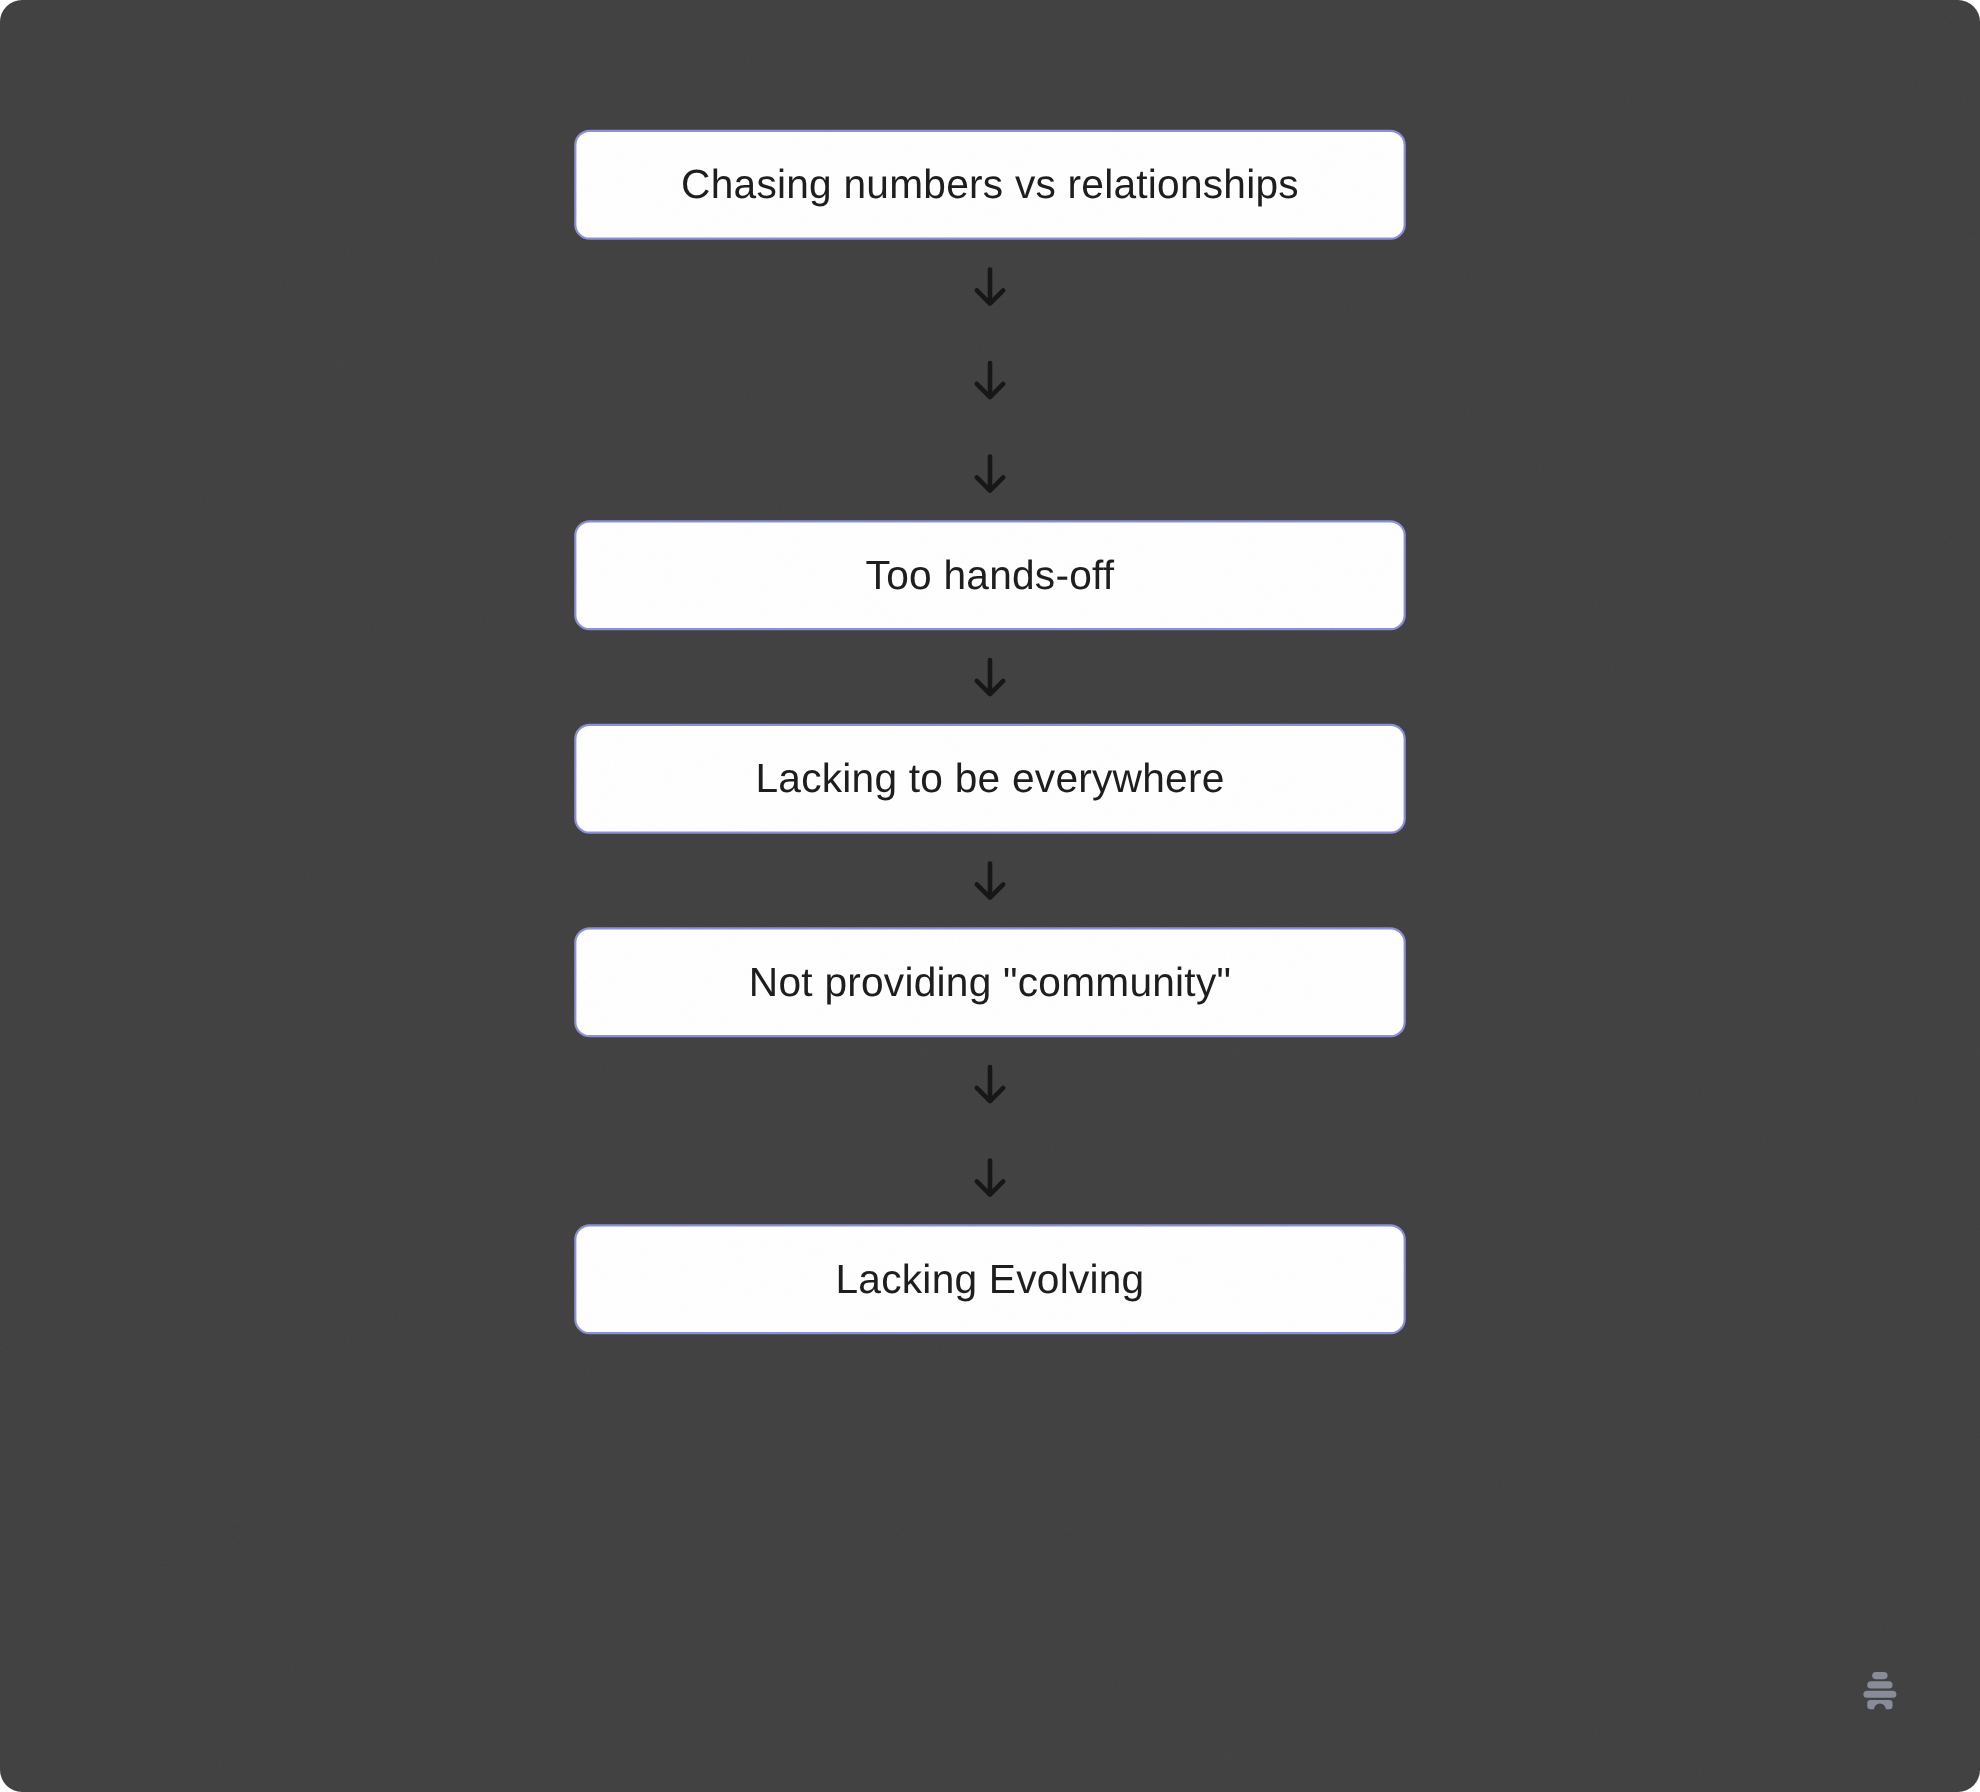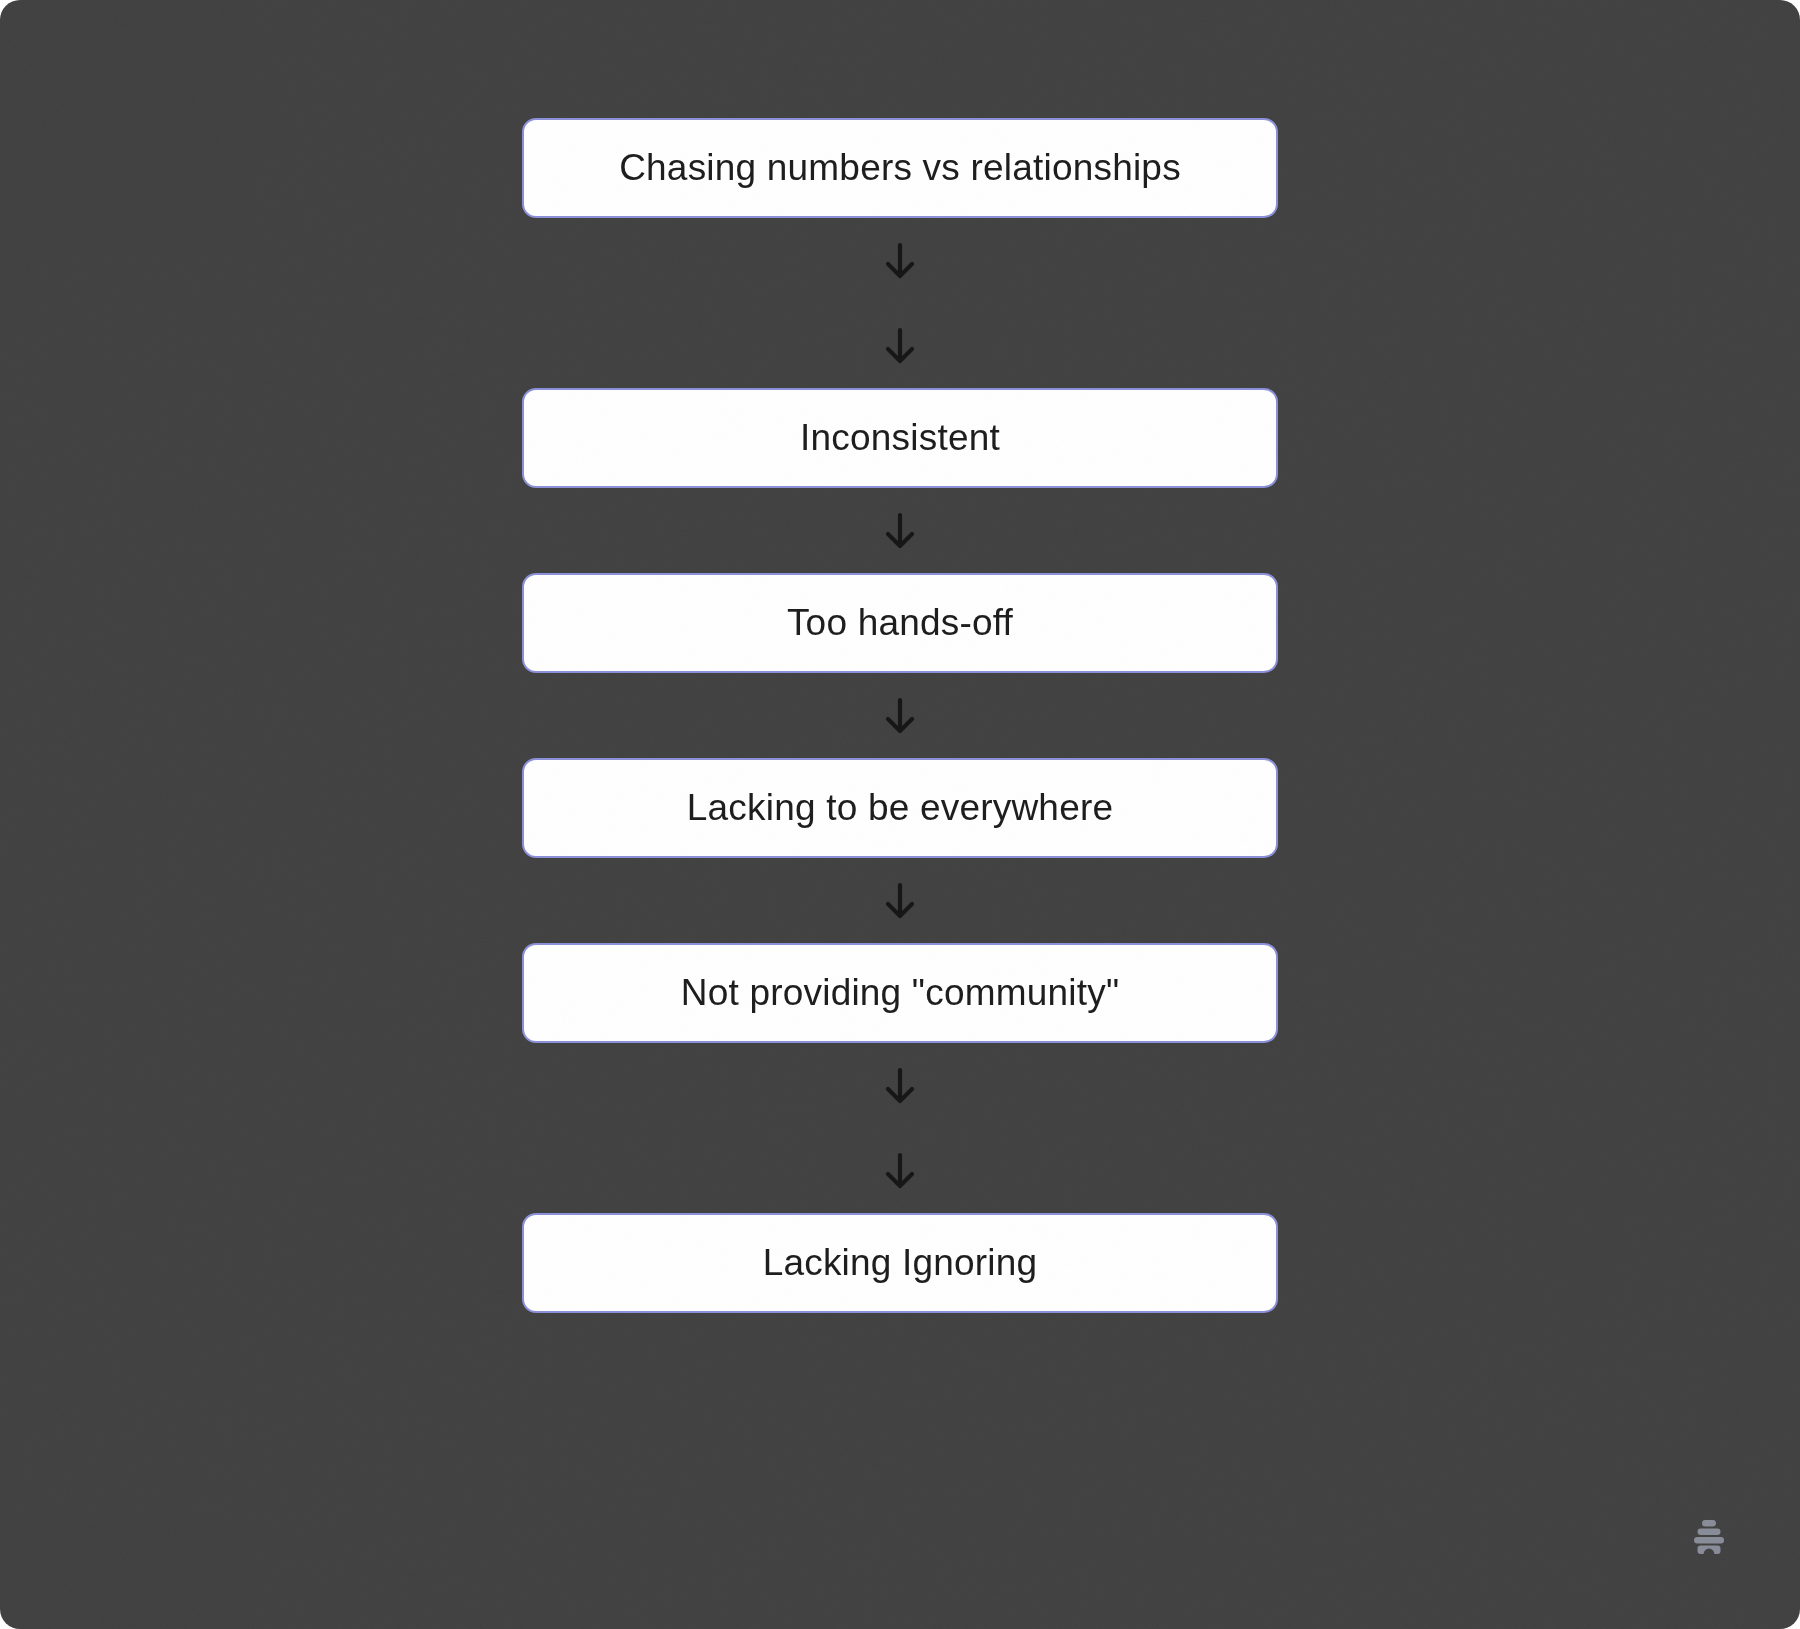--- a/index.html
+++ b/index.html
@@ -95,23 +95,20 @@
       </svg>
     </div>
 
     <div class="arrow-row">
       <svg class="down-arrow" viewBox="0 0 44 44">
         <line x1="22" y1="6" x2="22" y2="36"></line>
         <polyline points="10,25 22,37 34,25"></polyline>
       </svg>
     </div>
 
-    <div class="flow-step">
-      <span class="flow-step-label">Inconsistent</span>
-    </div>
     <div class="arrow-row">
       <svg class="down-arrow" viewBox="0 0 44 44">
         <line x1="22" y1="6" x2="22" y2="36"></line>
         <polyline points="10,25 22,37 34,25"></polyline>
       </svg>
     </div>
 
     <div class="flow-step">
       <span class="flow-step-label">Too hands-off</span>
     </div>
@@ -143,21 +140,21 @@
     </div>
 
     <div class="arrow-row">
       <svg class="down-arrow" viewBox="0 0 44 44">
         <line x1="22" y1="6" x2="22" y2="36"></line>
         <polyline points="10,25 22,37 34,25"></polyline>
       </svg>
     </div>
 
     <div class="flow-step">
-      <span class="flow-step-label">Lacking Ignoring</span>
+      <span class="flow-step-label">Lacking Evolving</span>
     </div>
 
   </div>
 
   <div class="watermark">
     <svg viewBox="0 0 32 34" fill="#888b98">
       <rect x="9" y="0" width="14" height="6.5" rx="3.25"></rect>
       <rect x="4.5" y="8.5" width="23" height="6.5" rx="3.25"></rect>
       <rect x="1" y="17" width="30" height="6.5" rx="3.25"></rect>
       <path d="M7.5 25.5 H24.5 Q27.5 25.5 27.5 28.5 V31 Q27.5 34 24.5 34 H21.4 A5.4 5.4 0 0 0 10.6 34 H7.5 Q4.5 34 4.5 31 V28.5 Q4.5 25.5 7.5 25.5 Z"></path>

